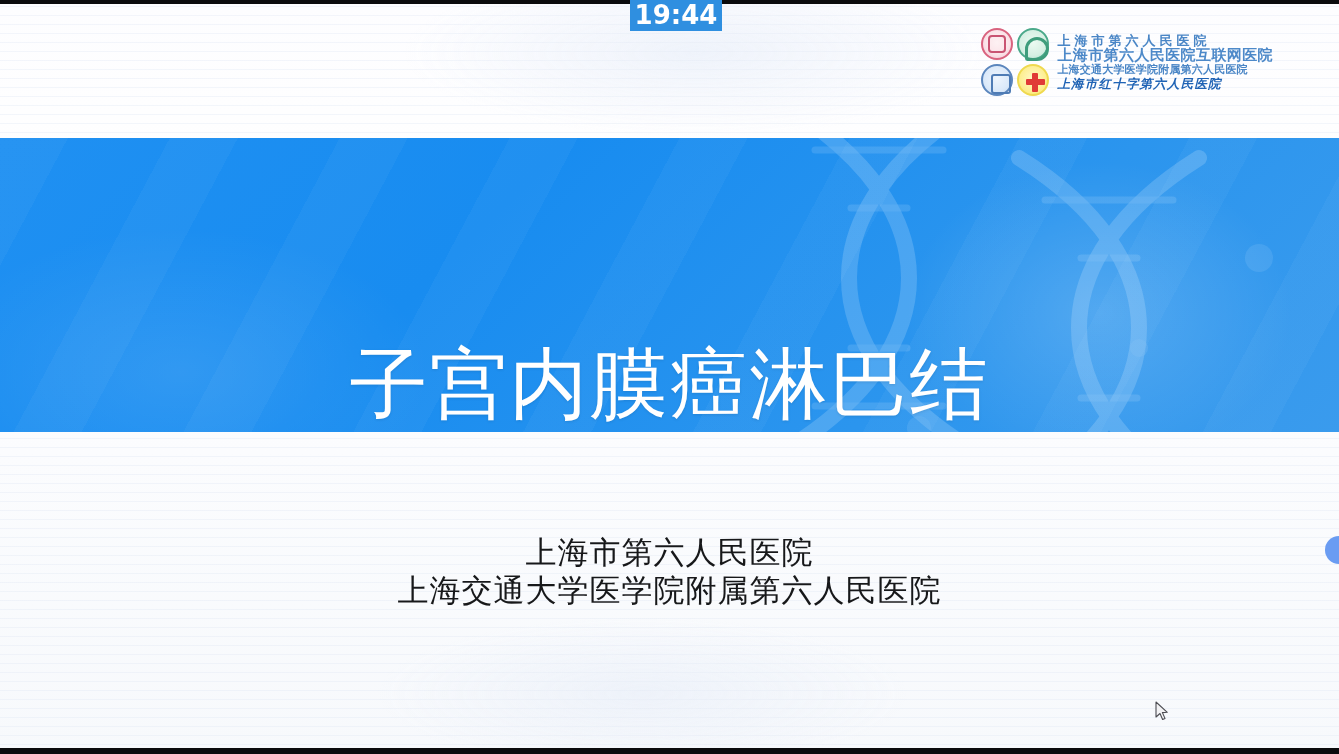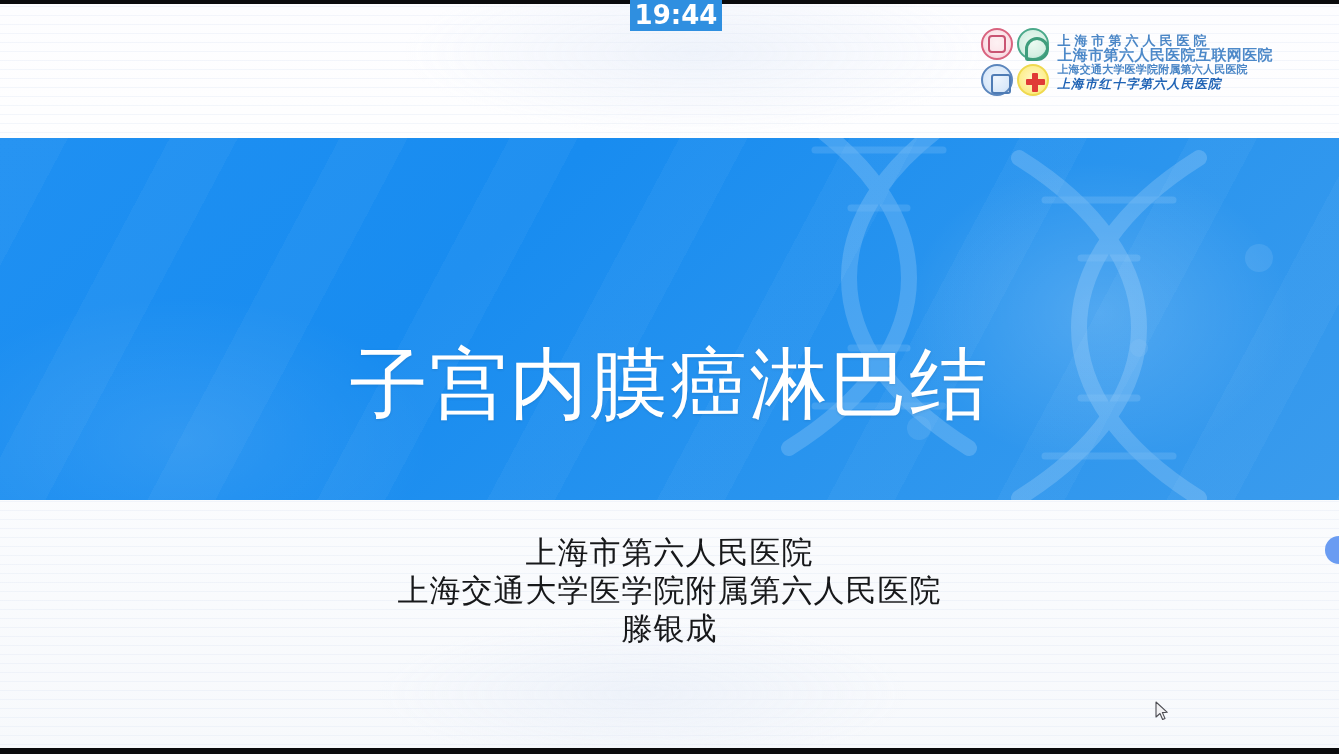--- a/index.html
+++ b/index.html
@@ -44,21 +44,21 @@
         rgba(225,232,244,0.45) 1px,
         rgba(255,255,255,0) 1px,
         rgba(255,255,255,0) 9px),
       radial-gradient(ellipse 420px 120px at 52% 7%, rgba(222,231,246,0.55), rgba(255,255,255,0) 70%),
       radial-gradient(ellipse 380px 110px at 48% 92%, rgba(224,232,246,0.5), rgba(255,255,255,0) 70%);
     opacity:.85;
   }
 
   
   .banner {
-    position:absolute; left:0; top:138px; width:1339px; height:362px;
+    position:absolute; left:0; top:138px; width:1339px; height:294px;
     background:linear-gradient(135deg,#1f90f2 0%,#188cf0 35%,#2b95ee 70%,#3a9bed 100%);
     overflow:hidden;
   }
   
   .banner .helix {
     position:absolute; right:-20px; top:-40px; width:640px; height:460px;
     opacity:.30;
   }
   .banner .glow-a {
     position:absolute; right:30px; top:10px; width:420px; height:330px;
@@ -241,21 +241,20 @@
     </svg>
 
     <div class="banner-title">
       <span class="tl">子宫内膜癌淋巴结</span>
     </div>
   </div>
 
   <div class="subtitle-block">
     <span class="sl">上海市第六人民医院</span>
     <span class="sl">上海交通大学医学院附属第六人民医院</span>
-    <span class="sl">滕银成</span>
   </div>
 
   <div class="logo-lockup">
     <div class="emblem-grid">
       <div class="emblem shr"></div>
       <div class="emblem green"></div>
       <div class="emblem blue"></div>
       <div class="emblem cross">
         <span class="cross-h"></span>
           <span class="cross-v"></span>

